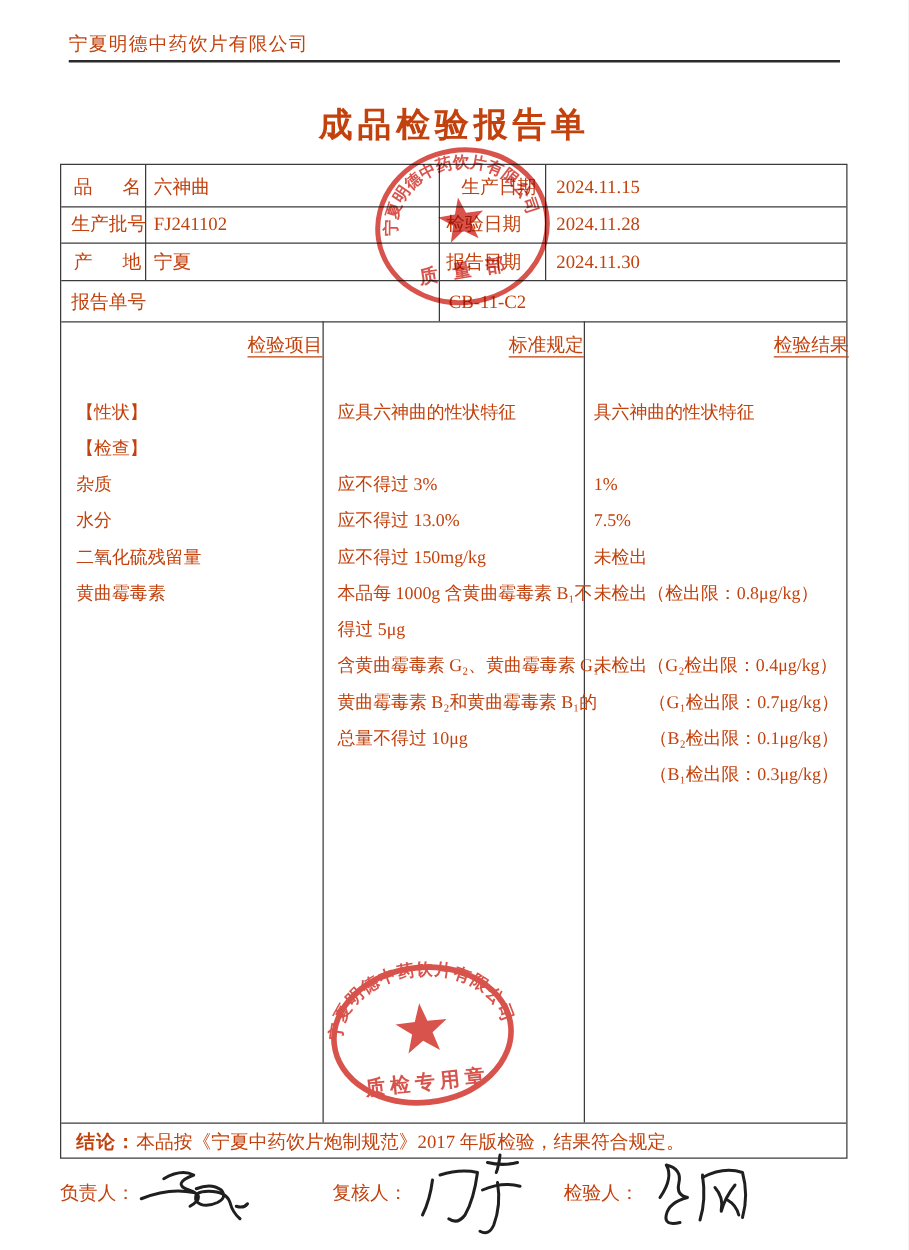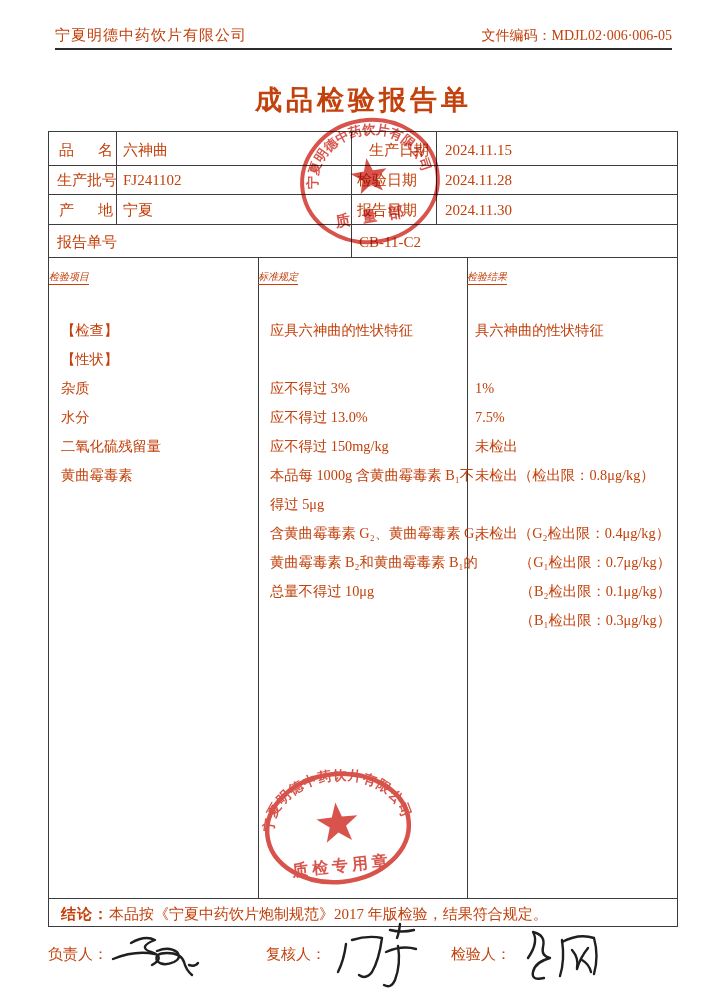--- a/index.html
+++ b/index.html
@@ -15,43 +15,40 @@
   .company{left:55px;top:26px;font-size:15px;letter-spacing:1px;}
   .doccode{right:55px;top:27px;font-size:14px;}
   .headrule{left:55px;top:48px;width:617px;height:2px;background:#2b2b2b;}
   .title{left:0;top:82px;width:100%;text-align:center;font-size:27px;font-weight:bold;letter-spacing:4px;}
   
   .tbl{left:48px;top:131px;width:630px;height:796px;border:1px solid #3c3c3c;z-index:1;}
   .hline{position:absolute;left:0;width:100%;height:1px;background:#3c3c3c;}
   .vline{position:absolute;width:1px;background:#3c3c3c;}
   .cell{position:absolute;font-size:15px;height:22px;line-height:22px;white-space:nowrap;}
   .jlab{width:54px;text-align:justify;text-align-last:justify;}
-  .colhead{position:absolute;top:134px;height:22px;line-height:22px;text-align:left;font-size:10px;font-style:italic;}
+  .colhead{position:absolute;top:134px;height:22px;line-height:22px;text-align:right;font-size:15px;}
   .colhead span{text-decoration:underline;text-underline-offset:4px;}
   .bodycol{position:absolute;top:184px;font-size:14.3px;}
   .line{height:29px;line-height:29px;white-space:nowrap;}
   .r{text-align:right;}
   .concl{position:absolute;left:12px;top:770px;height:24px;line-height:24px;font-size:15px;white-space:nowrap;}
   .concl b{letter-spacing:1px;}
   
   .sigrow{font-size:15px;z-index:4;}
   .sigsvg{position:absolute;z-index:4;}
   .sigsvg path{fill:none;stroke:#1f1f1f;stroke-width:2.4;stroke-linecap:round;stroke-linejoin:round;}
   
   .stamp{position:absolute;z-index:5;mix-blend-mode:multiply;opacity:0.88;}
 </style>
 </head>
 <body>
 
 <div class="page">
 
   <div class="abs company">宁夏明德中药饮片有限公司</div>
-  <div class="abs doccode">
-    <span>文件编码：</span><span>MDJL02·006·006-05</span>
-  </div>
   <div class="abs headrule"></div>
 
   <div class="abs title">成品检验报告单</div>
 
   <div class="abs tbl">
 
     <div class="hline" style="top:33px"></div>
     <div class="hline" style="top:62px"></div>
     <div class="hline" style="top:92px"></div>
     <div class="hline" style="top:125px"></div>
@@ -79,22 +76,22 @@
     <div class="cell" style="left:396px;top:67px">2024.11.30</div>
 
     <div class="cell" style="left:8px;top:99px">报告单号</div>
     <div class="cell" style="left:310px;top:99px">CB-11-C2</div>
 
     <div class="colhead" style="left:0;width:209px"><span>检验项目</span></div>
     <div class="colhead" style="left:209px;width:209px"><span>标准规定</span></div>
     <div class="colhead" style="left:418px;width:212px"><span>检验结果</span></div>
 
     <div class="bodycol" style="left:12px;width:190px">
+      <div class="line">【性状】</div>
       <div class="line">【检查】</div>
-      <div class="line">【性状】</div>
       <div class="line">杂质</div>
       <div class="line">水分</div>
       <div class="line">二氧化硫残留量</div>
       <div class="line">黄曲霉毒素</div>
     </div>
 
     <div class="bodycol" style="left:221px;width:194px">
       <div class="line">应具六神曲的性状特征</div>
       <div class="line"></div>
       <div class="line">应不得过 3%</div>

